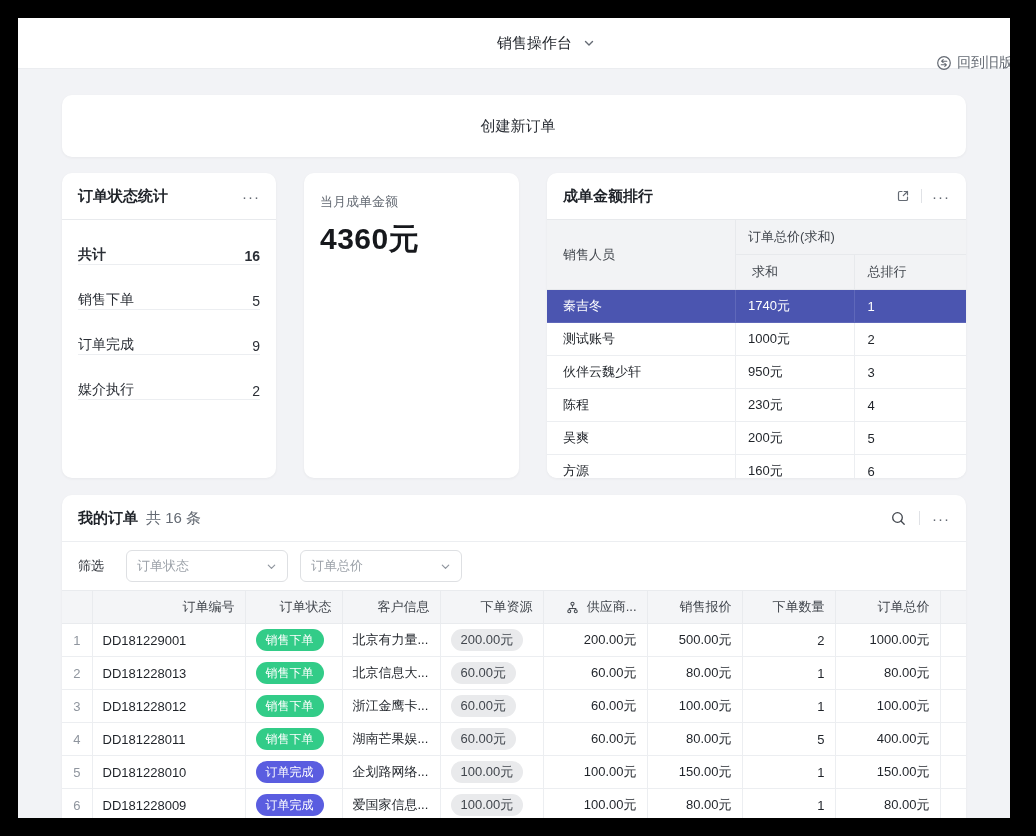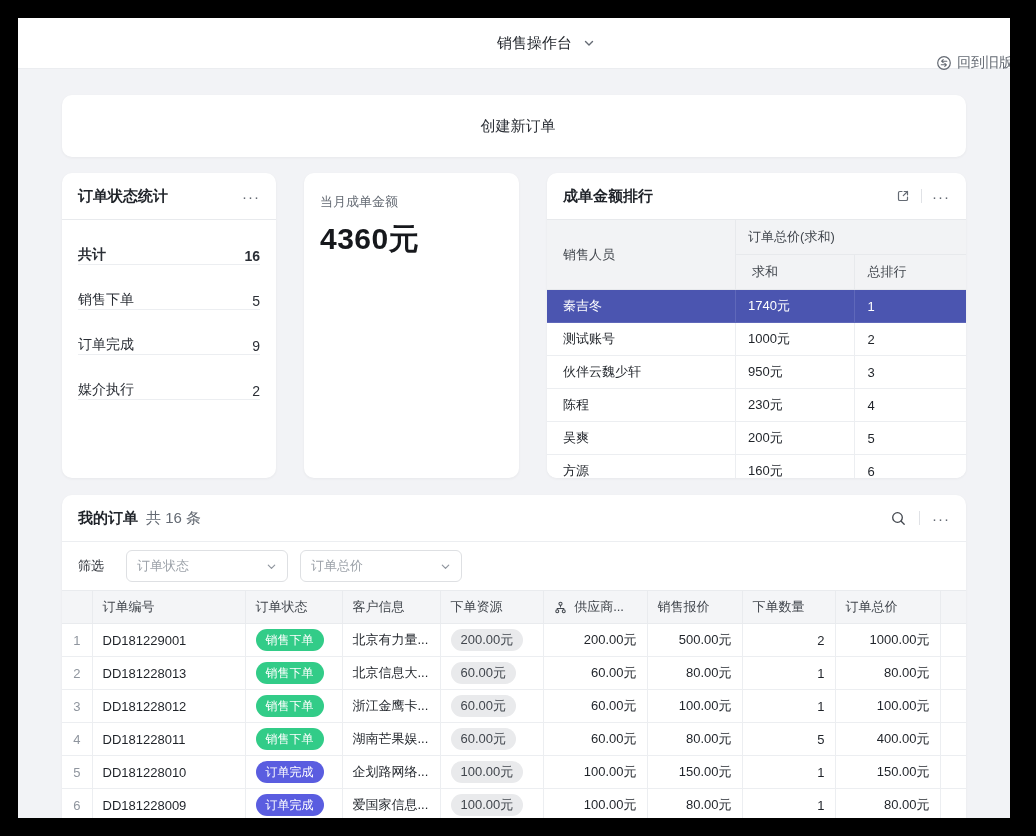--- a/index.html
+++ b/index.html
@@ -96,21 +96,21 @@
   .filter-label{color:#2b2f36;font-size:13px;margin-right:10px;}
   .dropdown{
     width:162px;height:32px;border:1px solid #dee0e3;border-radius:6px;background:#fff;
     display:flex;align-items:center;justify-content:space-between;
     padding:0 10px;box-sizing:border-box;cursor:pointer;color:#9ca2a9;font-size:13px;
   }
   
   .orders-table{border-collapse:collapse;width:100%;table-layout:fixed;border-top:1px solid #e9ebee;}
   .orders-table th{
     background:#f4f5f7;font-weight:400;color:#41464d;font-size:13px;height:32px;
-    text-align:left;padding:0 10px;border:1px solid #e9ebee;white-space:nowrap;overflow:hidden;
+    text-align:right;padding:0 10px;border:1px solid #e9ebee;white-space:nowrap;overflow:hidden;
   }
   .orders-table td{
     background:#fff;height:32px;padding:0 10px;border:1px solid #eceef1;
     color:#1f2329;font-size:13px;white-space:nowrap;overflow:hidden;
   }
   .orders-table th:first-child,.orders-table td:first-child{border-left:none;}
   .orders-table th:last-child,.orders-table td:last-child{border-right:none;}
   .orders-table td.num{color:#8f959e;text-align:center;padding:0 4px;}
   .orders-table td.r{text-align:right;}
   .orders-table th.supplier span{vertical-align:middle;}

